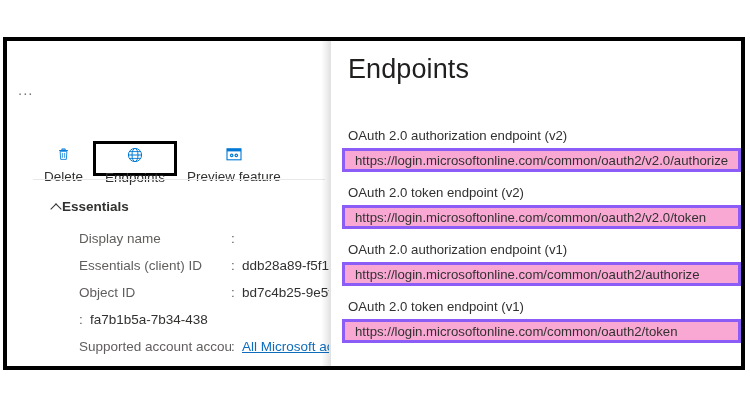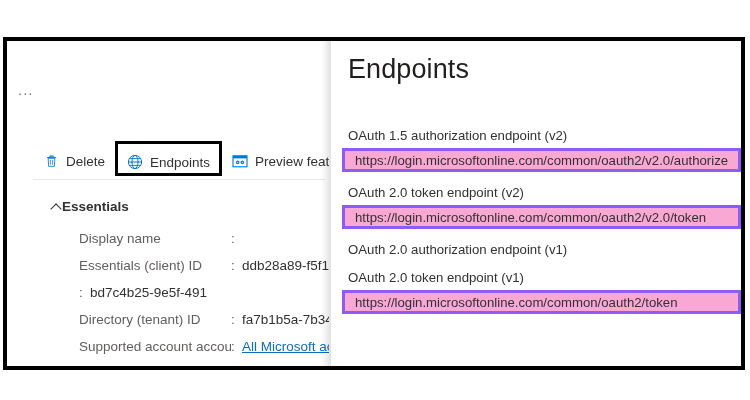--- a/index.html
+++ b/index.html
@@ -72,27 +72,28 @@
     left: 0;
     top: 98px;
     width: 322px;
     height: 38px;
     display: flex;
     align-items: center;
   }
 
   .cmd {
     display: flex;
-    align-items: flex-end;
+    align-items: center;
     gap: 7px;
     padding: 4px 7px;
     height: 30px;
     box-sizing: border-box;
     white-space: nowrap;
     cursor: pointer;
+    flex-direction: column;
   }
   .cmd .cmd-label {
     font-size: 13.5px;
     color: #323130;
     font-family: "Liberation Sans", sans-serif;
   }
   .cmd.first { margin-left: 30px; }
 
   .cmd.highlighted {
     border: 3px solid #000000;
@@ -318,26 +319,26 @@
             <span class="prop-colon">:</span>
           </div>
 
           <div class="prop-row">
             <span class="prop-label">Essentials (client) ID</span>
             <span class="prop-colon">:</span>
             <span class="prop-value">ddb28a89-f5f1-457</span>
           </div>
 
           <div class="prop-row">
+            <span class="prop-label">Object ID</span>
             <span class="prop-colon">:</span>
             <span class="prop-value">bd7c4b25-9e5f-491</span>
           </div>
 
           <div class="prop-row">
-            <span class="prop-label">Directory (tenant) ID</span>
             <span class="prop-colon">:</span>
             <span class="prop-value">fa7b1b5a-7b34-438</span>
           </div>
 
           <div class="prop-row">
             <span class="prop-label">Supported account accou</span>
             <span class="prop-colon">:</span>
             <span class="prop-value link">All Microsoft accou</span>
           </div>
 
@@ -346,35 +347,38 @@
 
       <div class="panel-shadow"></div>
 
       <div class="panel">
 
         <div class="panel-title">Endpoints</div>
 
         <div class="endpoints-list">
 
           <div class="ep-item">
-            <div class="ep-label">OAuth 1.5 authorization endpoint (v2)</div>
+            <div class="ep-label">OAuth 2.0 authorization endpoint (v2)</div>
             <div class="ep-box">
               <span class="ep-value">https://login.microsoftonline.com/common/oauth2/v2.0/authorize</span>
             </div>
           </div>
 
           <div class="ep-item">
             <div class="ep-label">OAuth 2.0 token endpoint (v2)</div>
             <div class="ep-box">
               <span class="ep-value">https://login.microsoftonline.com/common/oauth2/v2.0/token</span>
             </div>
           </div>
 
           <div class="ep-item">
             <div class="ep-label">OAuth 2.0 authorization endpoint (v1)</div>
+            <div class="ep-box">
+              <span class="ep-value">https://login.microsoftonline.com/common/oauth2/authorize</span>
+            </div>
           </div>
 
           <div class="ep-item">
             <div class="ep-label">OAuth 2.0 token endpoint (v1)</div>
             <div class="ep-box">
               <span class="ep-value">https://login.microsoftonline.com/common/oauth2/token</span>
             </div>
           </div>
 
         </div>

